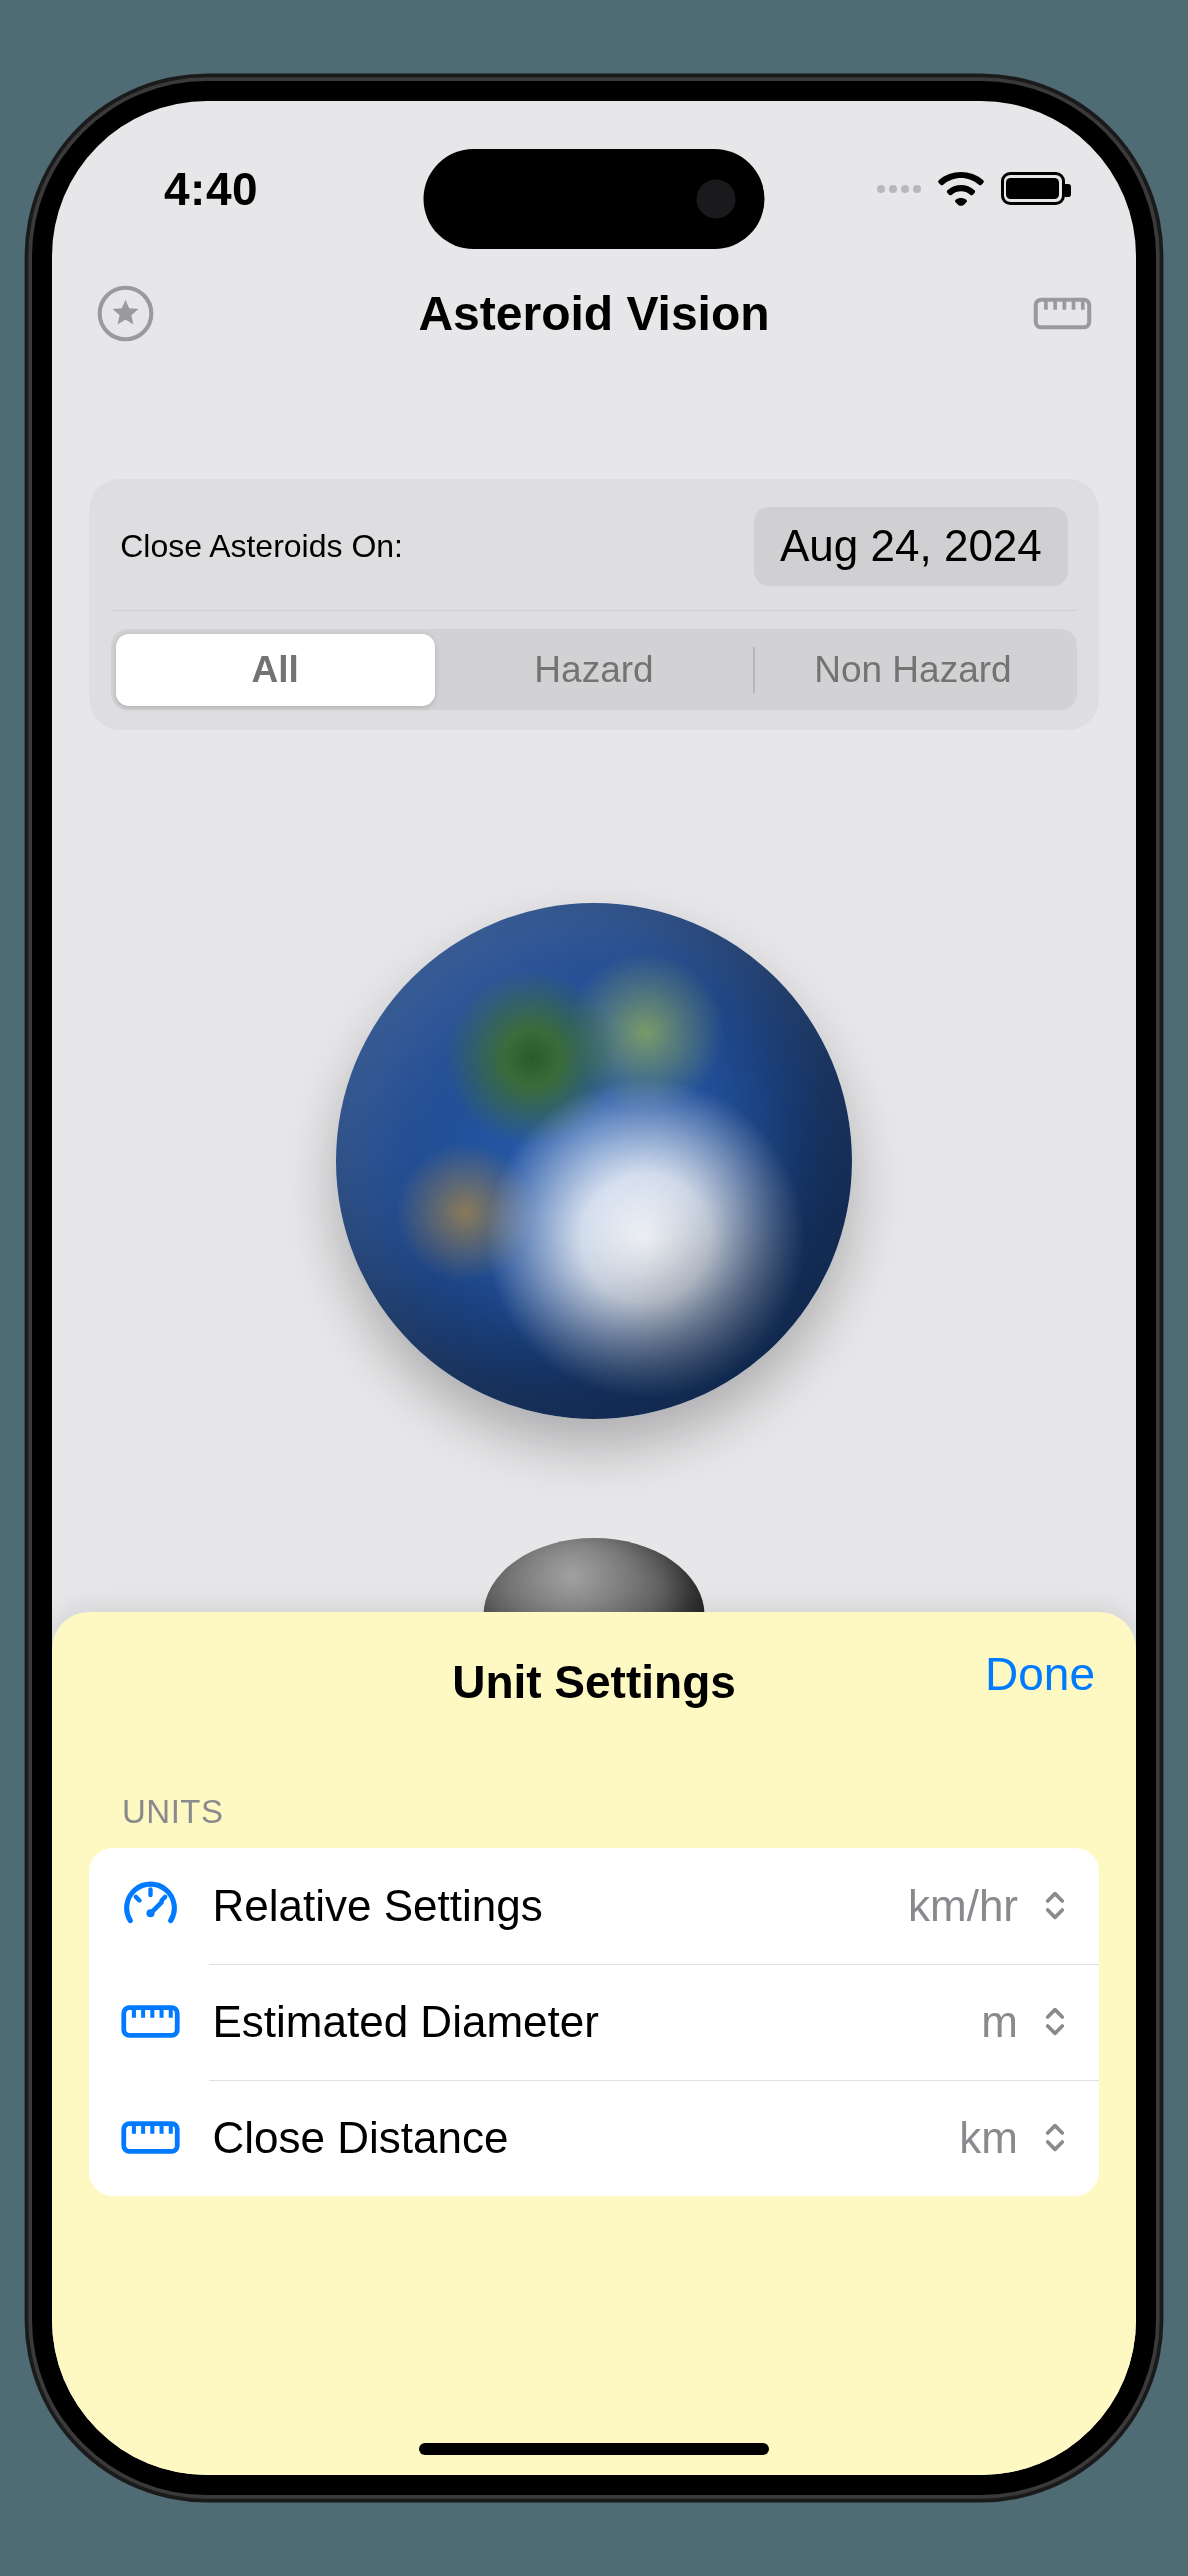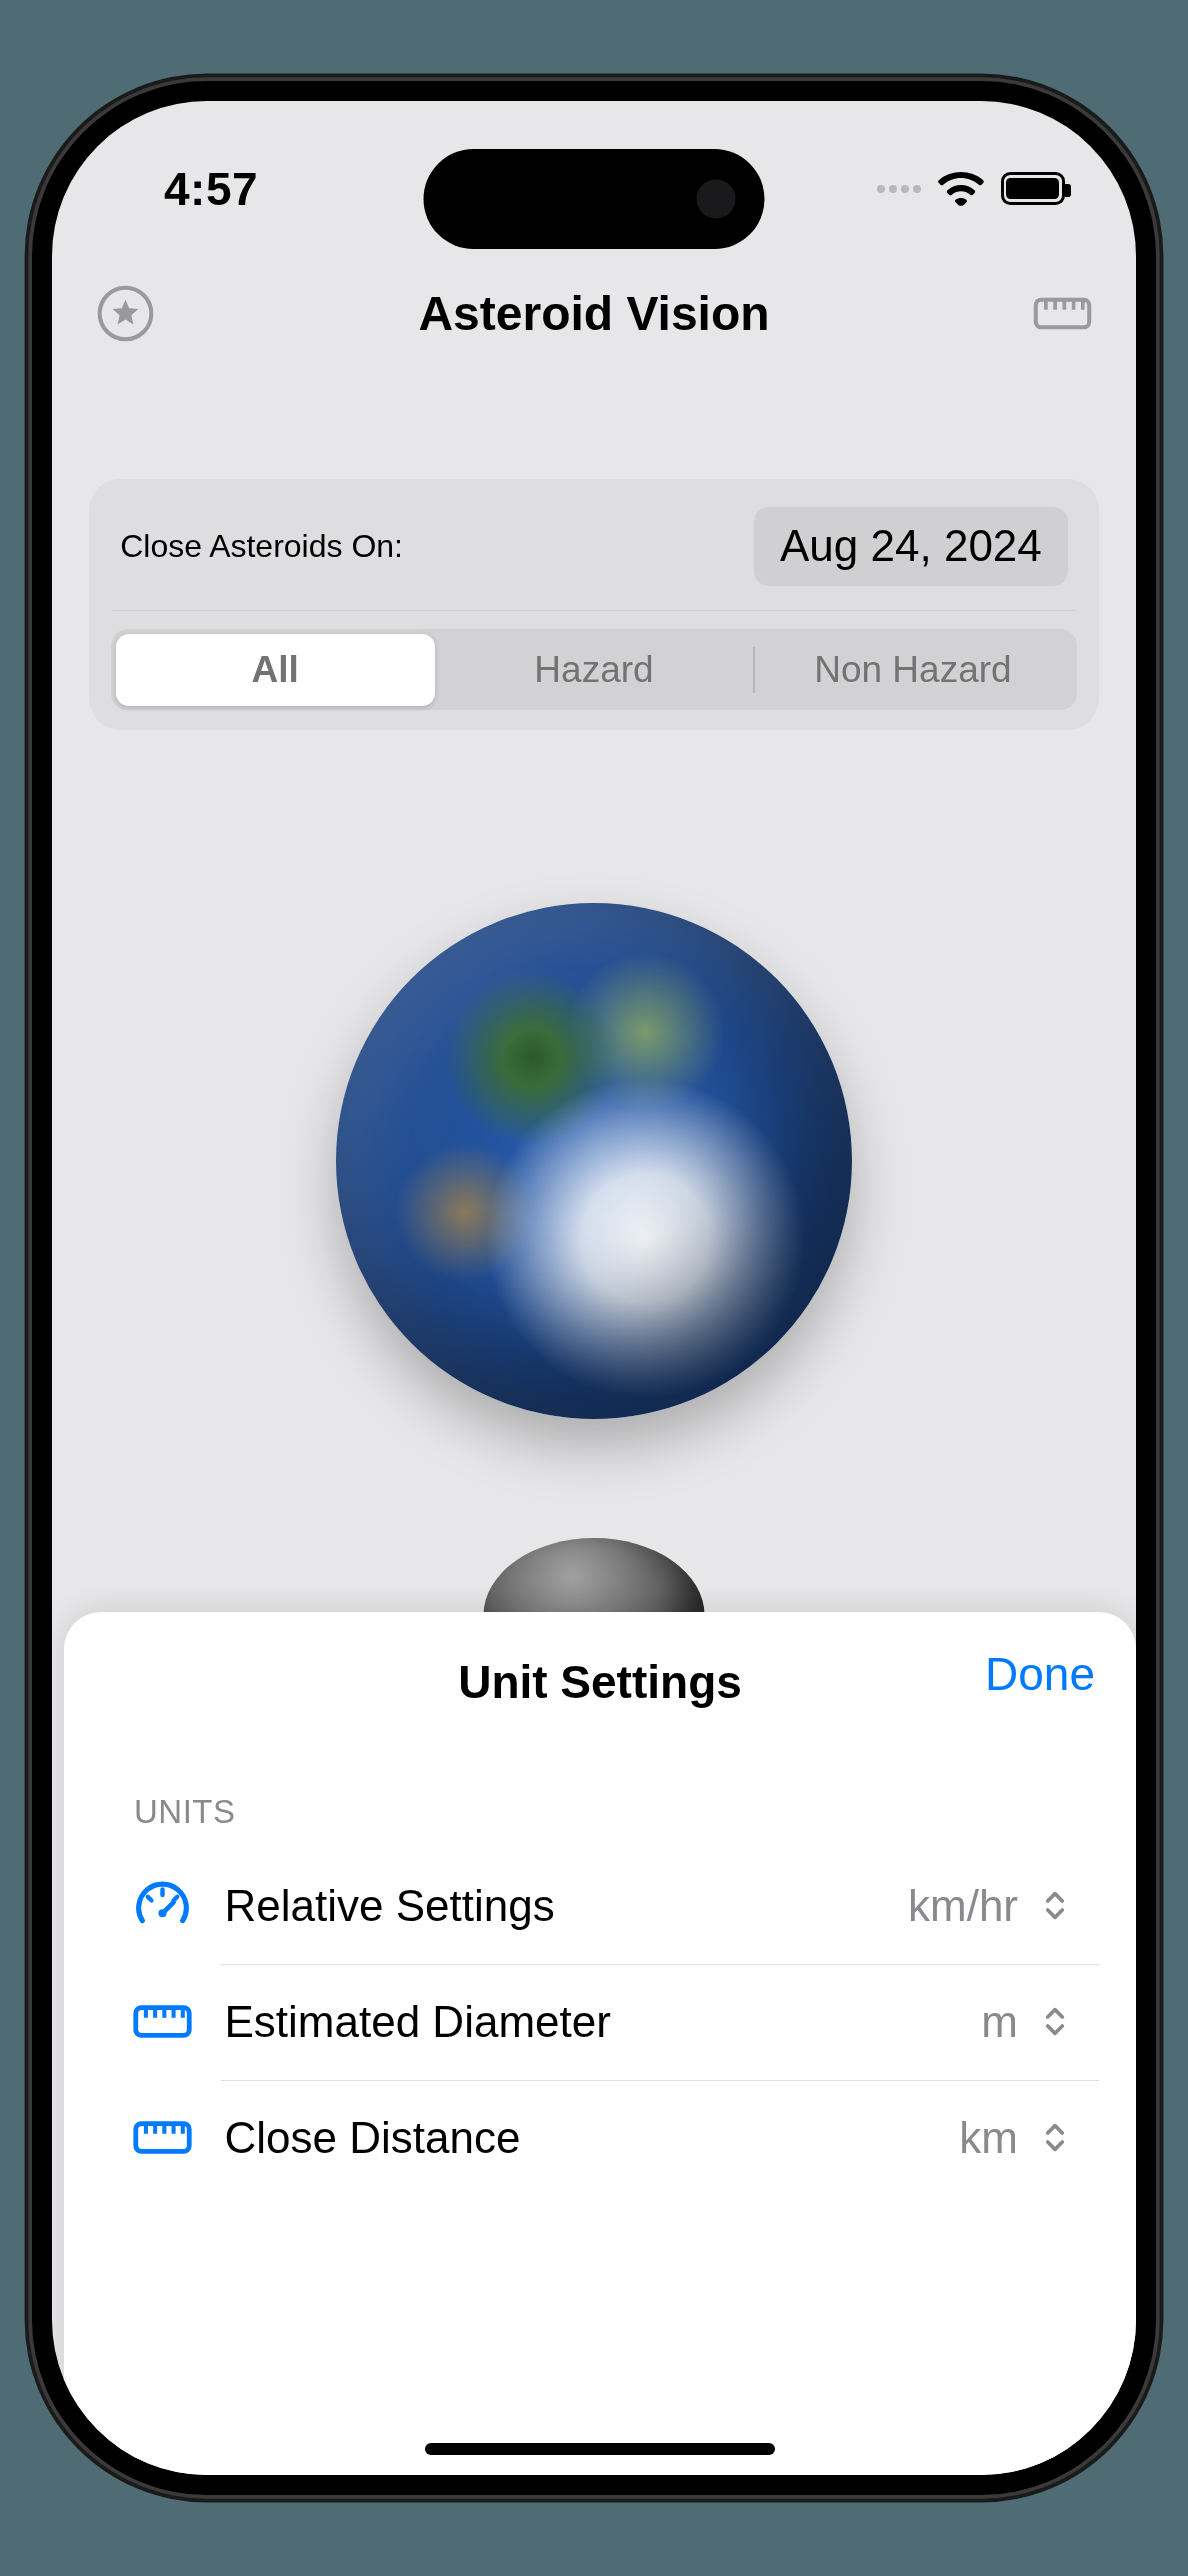--- a/index.html
+++ b/index.html
@@ -182,24 +182,23 @@
       border-radius: 50% 50% 40% 40% / 60% 60% 40% 40%;
       background: radial-gradient(circle at 40% 30%, #a0a0a0 0%, #707070 45%, #4a4a4a 100%);
       box-shadow: inset -18.4px -18.4px 37px rgba(0,0,0,0.6);
     }
 
     
     .sheet {
       position:absolute;
       left:0; right:0; bottom:0;
       top: 1511px;
-      background: #ffffff;
+      background: #fef9c3;
       border-radius: 37px 37px 0 0;
       box-shadow: 0 -3.7px 28px rgba(0,0,0,0.1);
-      margin-left: 12px;
     }
     .sheet-header {
       position:relative;
       height: 111px;
       display:flex; align-items:center; justify-content:center;
       padding-top: 28px;
     }
     .sheet-title { font-size: 46px; font-weight: 700; }
     .sheet-done {
       position:absolute; right: 41px; top: 35px;
@@ -241,21 +240,21 @@
     }
   </style>
 </head>
 <body>
 
 <div class="device-frame">
   <div class="screen">
     <div class="dynamic-island"></div>
 
     <div class="status-bar">
-      <div class="status-left">4:57</div>
+      <div class="status-left">4:40</div>
       <div class="status-right">
         <div class="dots-icon">
           <span></span>
             <span></span>
             <span></span>
             <span></span>
         </div>
         <div class="wifi-icon">
           <svg width="46" height="35" viewBox="0 0 24 18">
               <path fill="#000" d="M12 18c-.7 0-1.3-.3-1.8-.8l-1-1c-.4-.4-.4-1 0-1.3 1.6-1.3 4-1.3 5.6 0 .4.3.4.9 0 1.3l-1 1c-.5.5-1.1.8-1.8.8zm6.2-5.8c-.4.4-1 .4-1.4 0-2.7-2.4-6.9-2.4-9.6 0-.4.4-1 .4-1.4 0l-.9-.9c-.4-.4-.4-1 0-1.4 4-3.6 10.2-3.6 14.2 0 .4.4.4 1 0 1.4l-.9.9zM22.7 7c-.4.4-1 .4-1.4 0C16 2.3 8 2.3 2.7 7c-.4.4-1 .4-1.4 0l-.9-.9c-.4-.4-.4-1 0-1.4C7 -1 17-1 23.6 4.7c.4.4.4 1 0 1.4l-.9.9z"></path>

